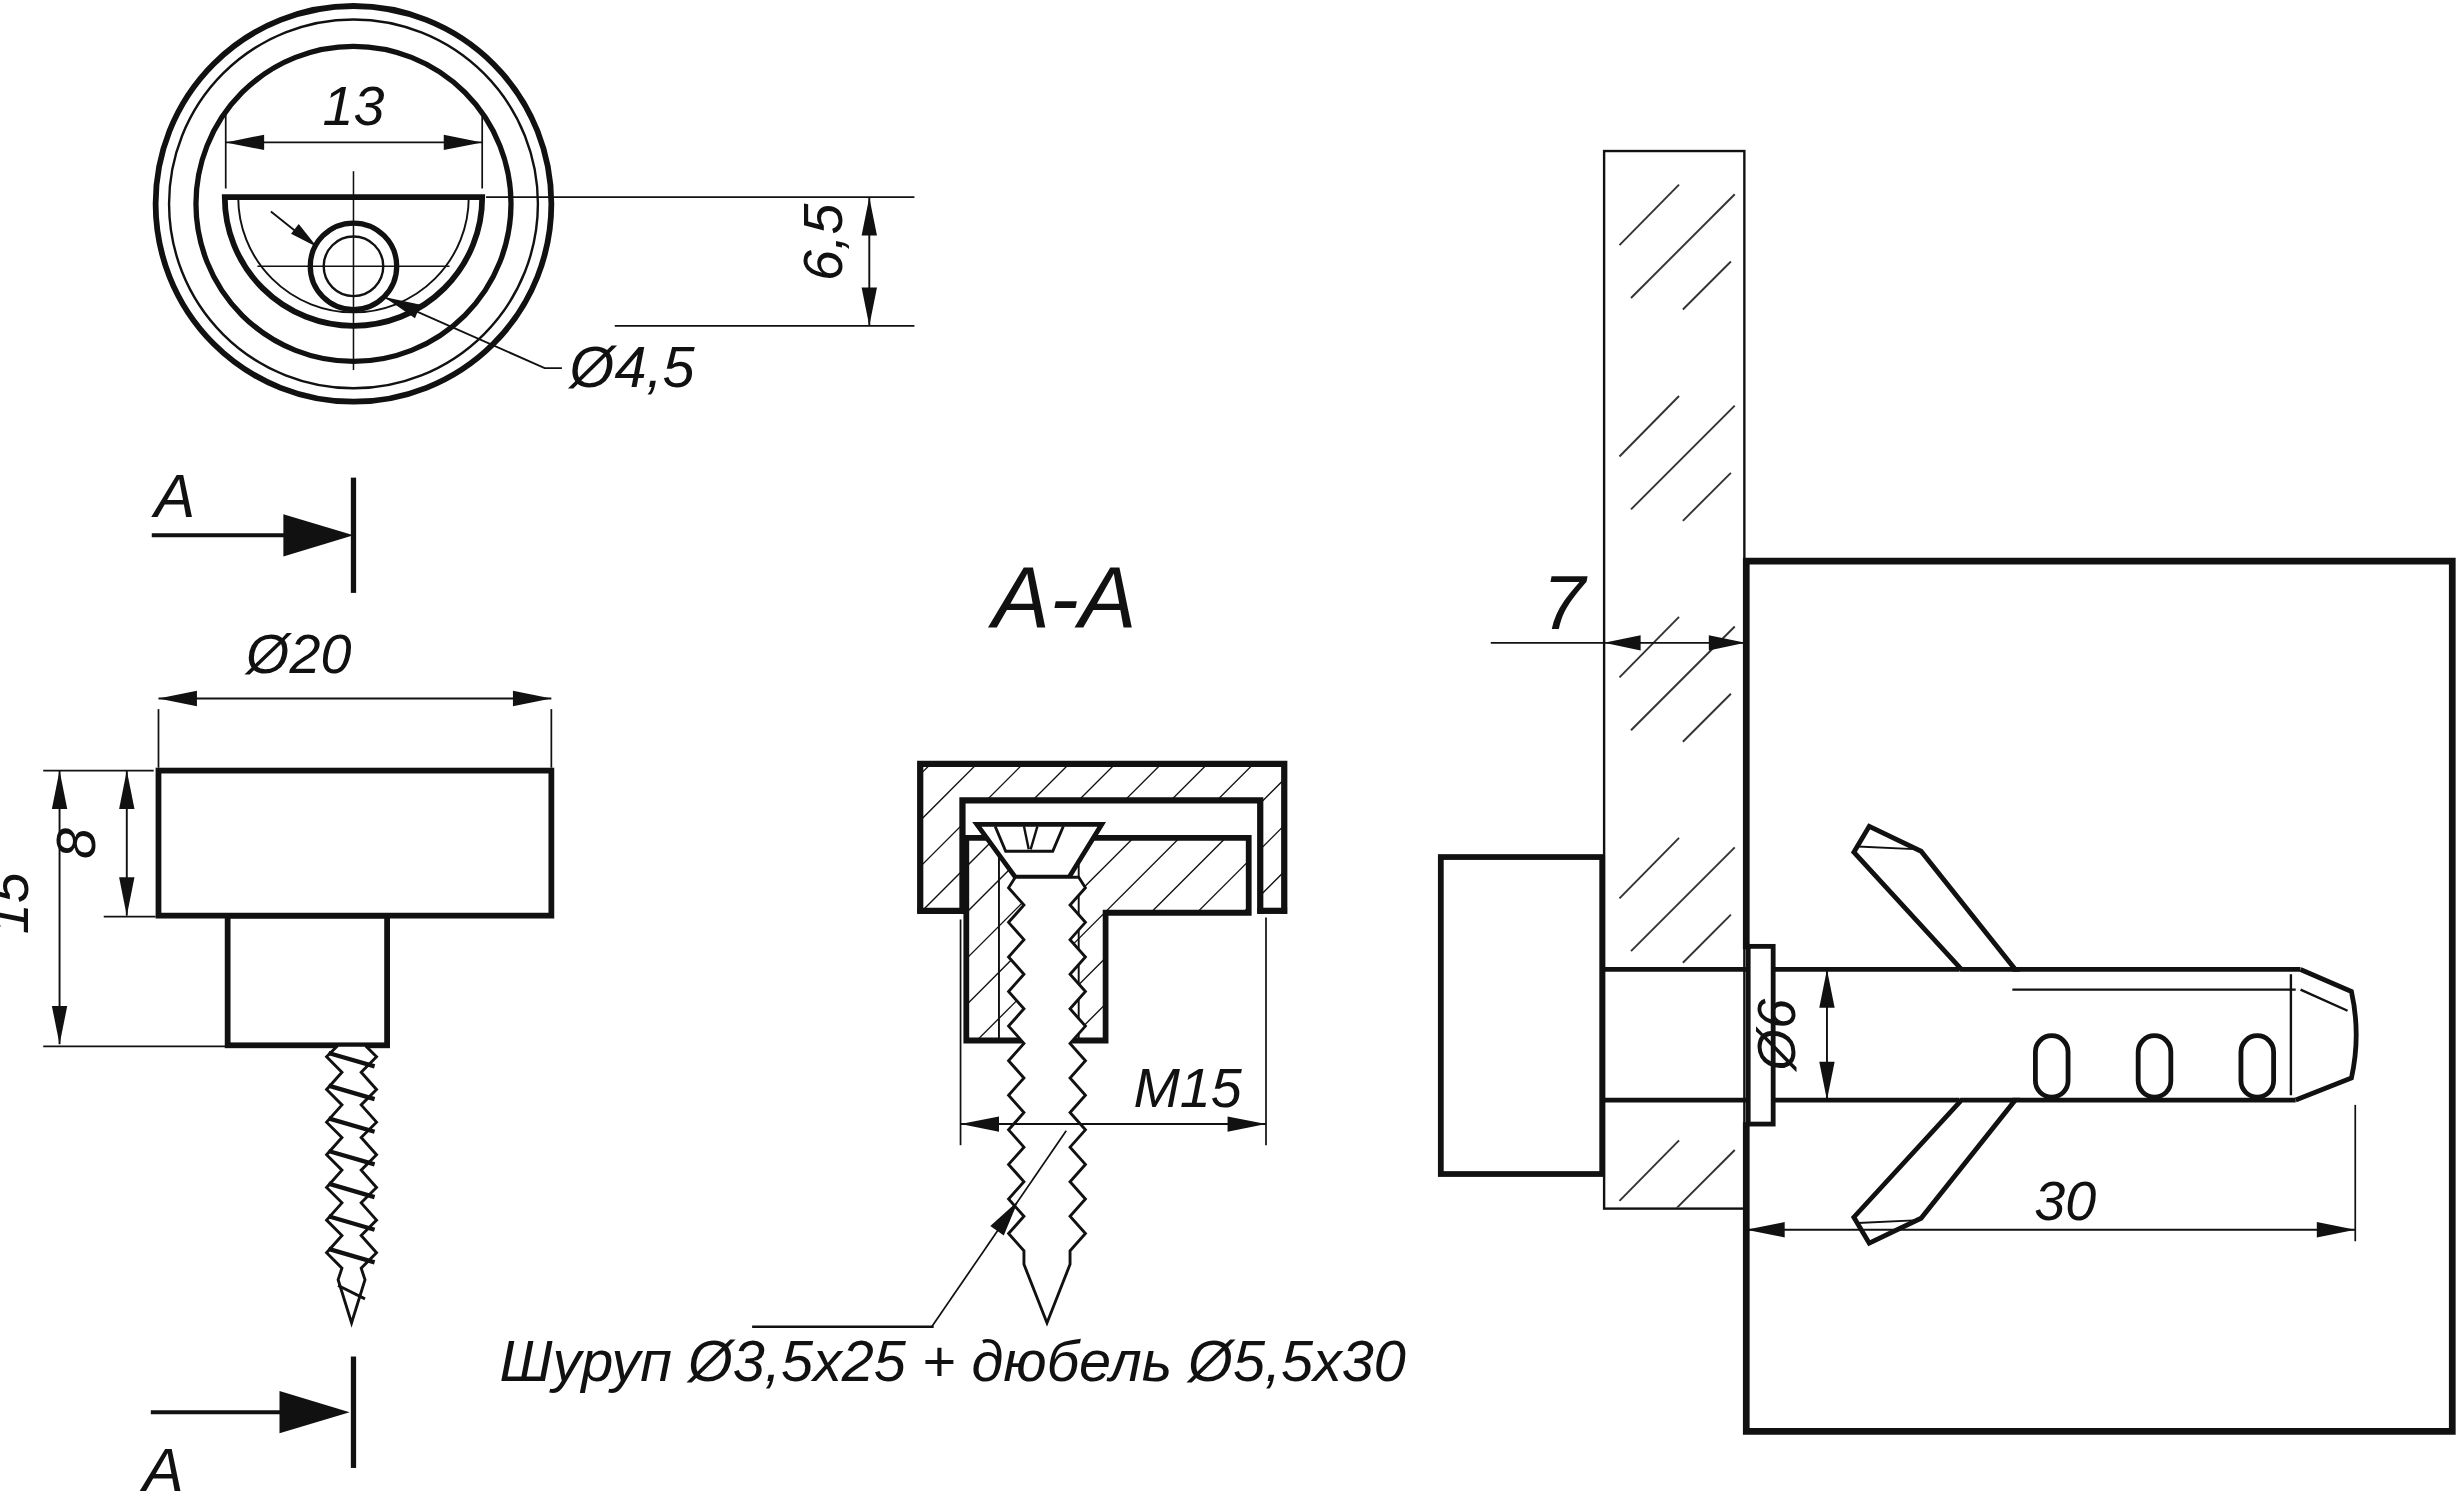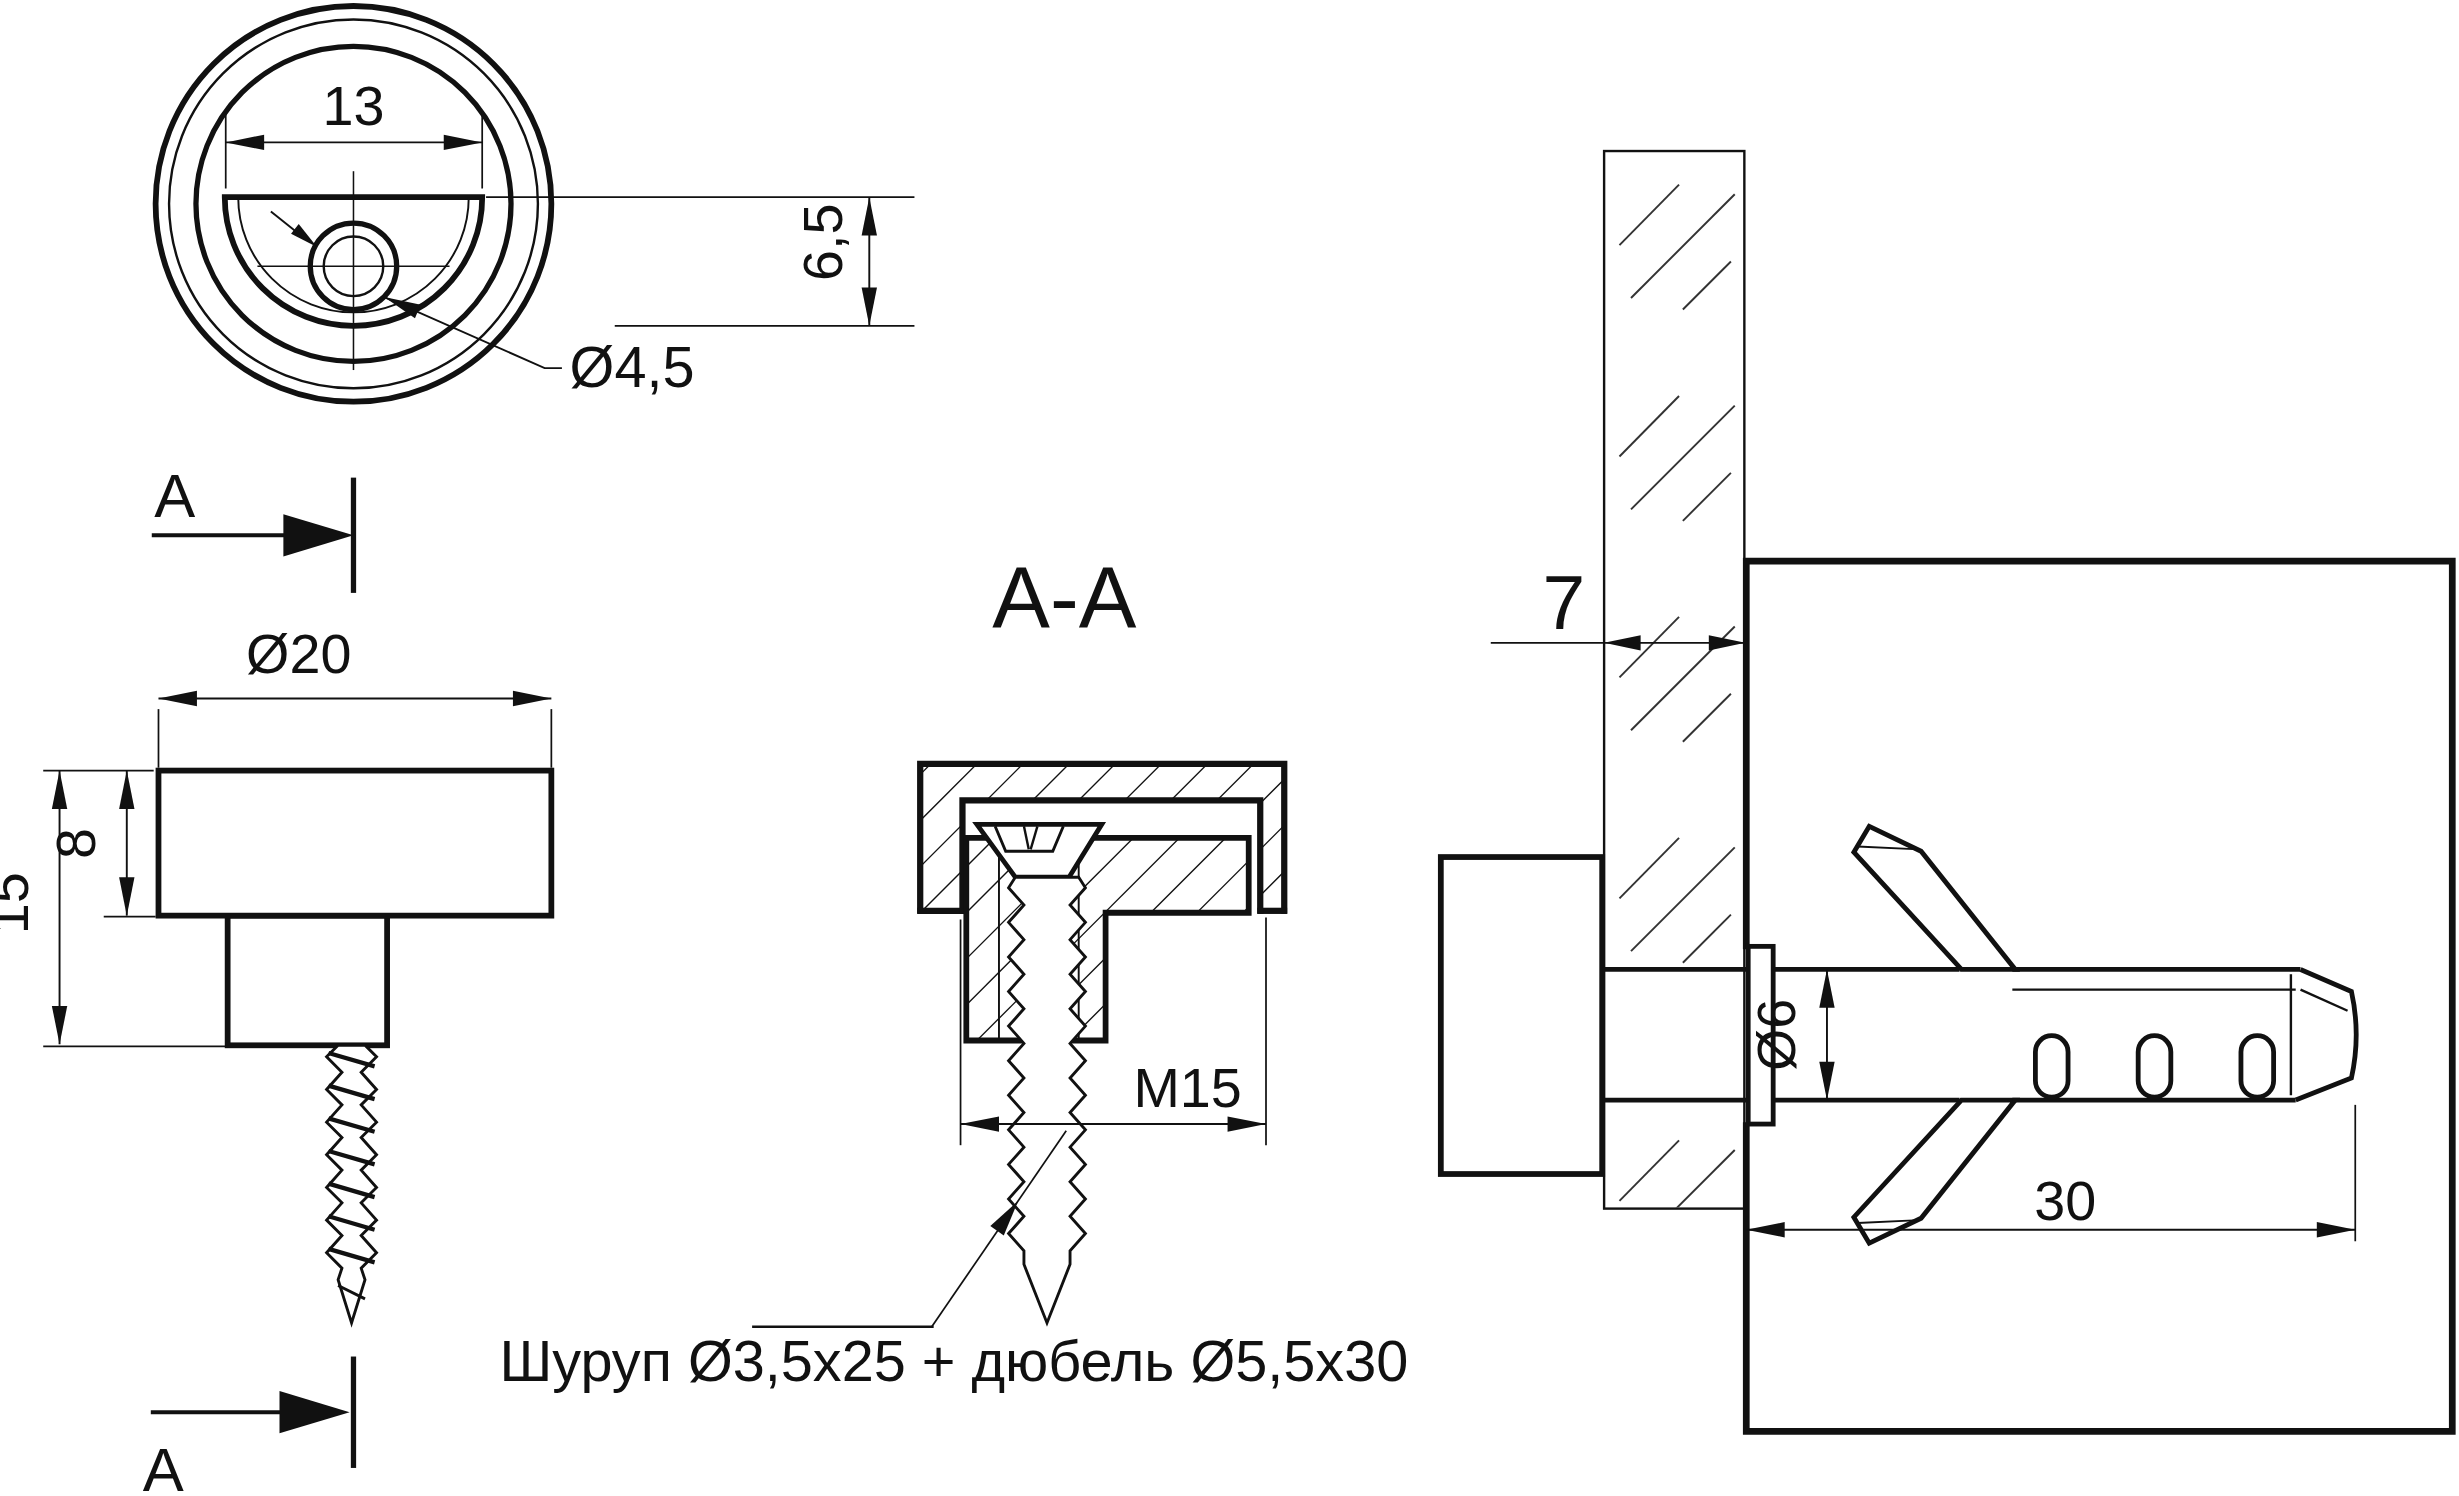--- a/index.html
+++ b/index.html
@@ -1,16 +1,16 @@
 <!DOCTYPE html>
 <html><head>
 <meta charset="utf-8">
 <style>
   html,body{margin:0;padding:0;background:#ffffff;}
-  .canvas{width:2459px;height:1497px;background:#ffffff;position:relative;overflow:hidden;}
+  .canvas{width:2459px;height:1497px;background:#ffffff;position:relative;overflow:hidden;font-style:italic;}
   svg{display:block;}
   text{font-family:"Liberation Sans", sans-serif; fill:#111111;}
   .ln{stroke:#111111;fill:none;}
   .thick7{stroke-width:7;}
   .thin{stroke-width:1.8;}
   .hatch{stroke:#111111;stroke-width:1.4;}
   .ghatch{stroke:#333333;stroke-width:2;}
   .whitefill{fill:#ffffff;stroke:#111111;}
   .arrow{fill:#111111;stroke:none;}
 </style>

